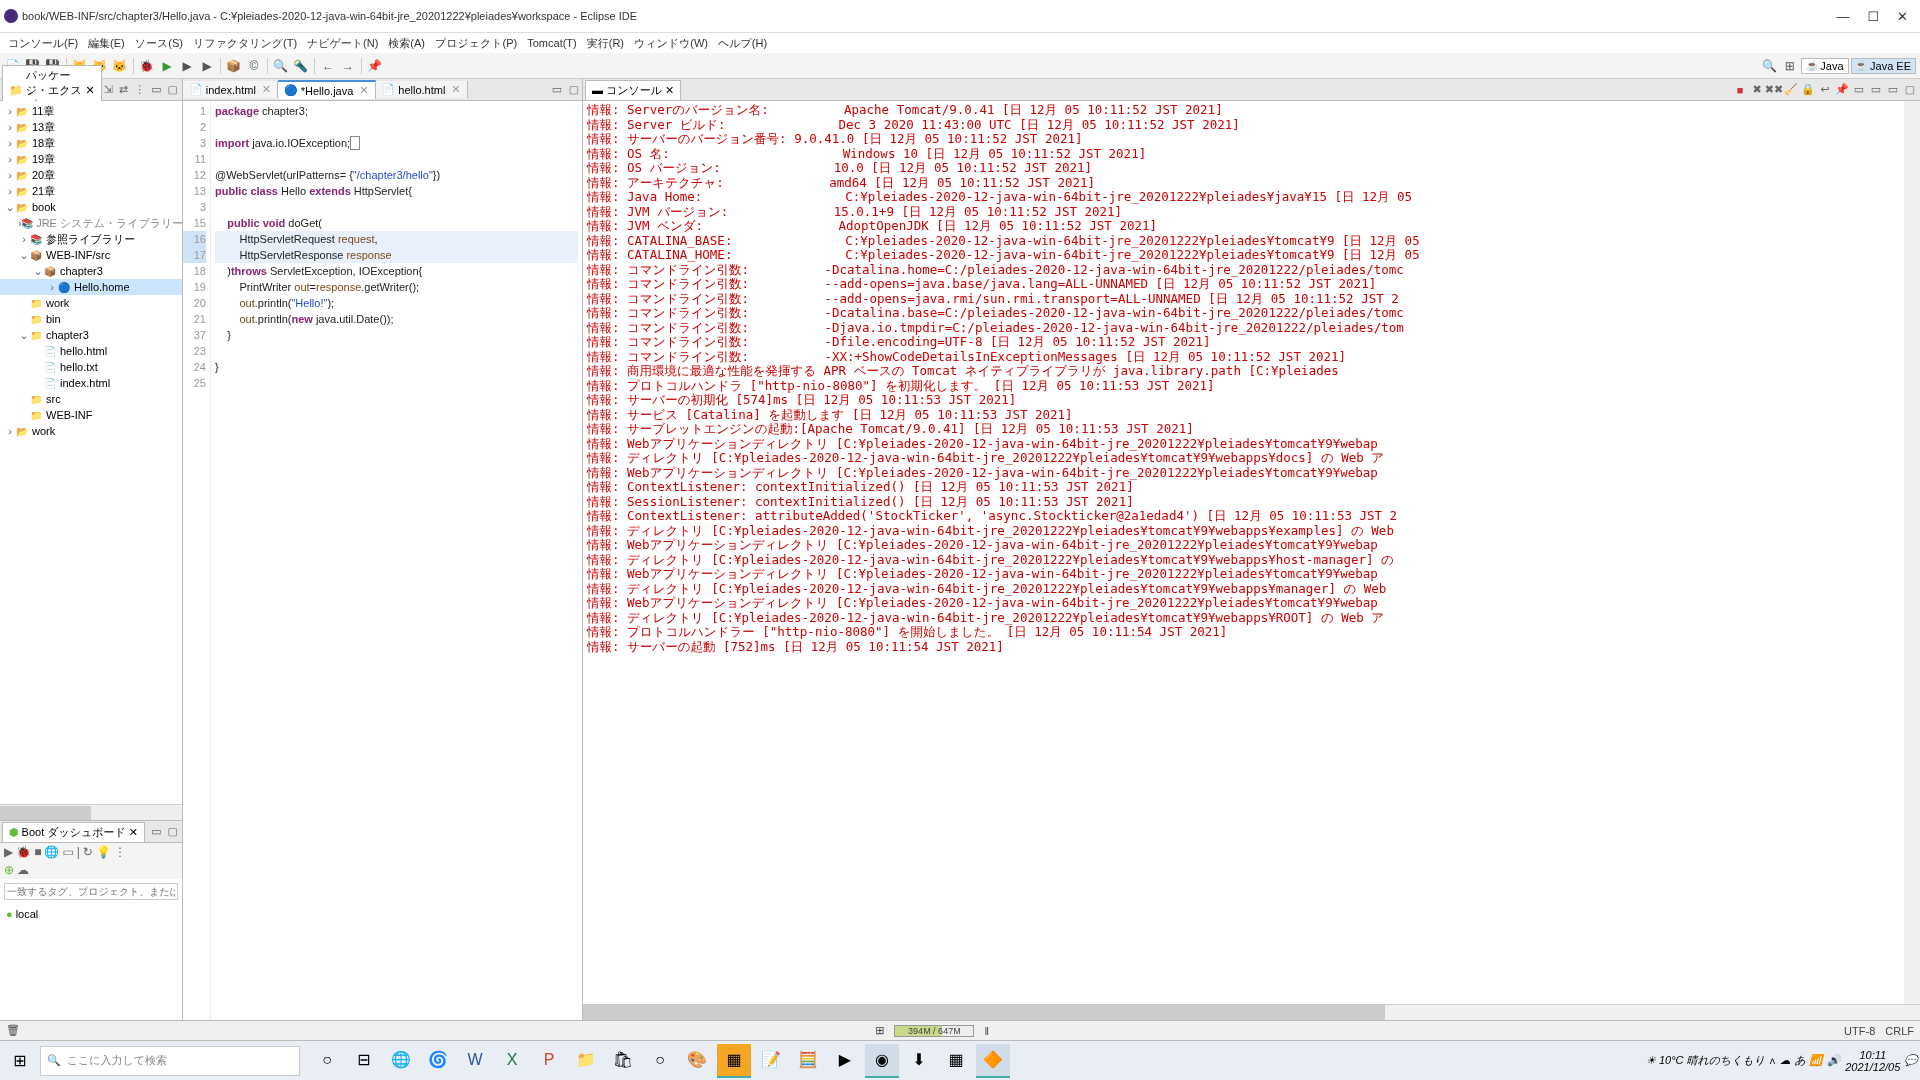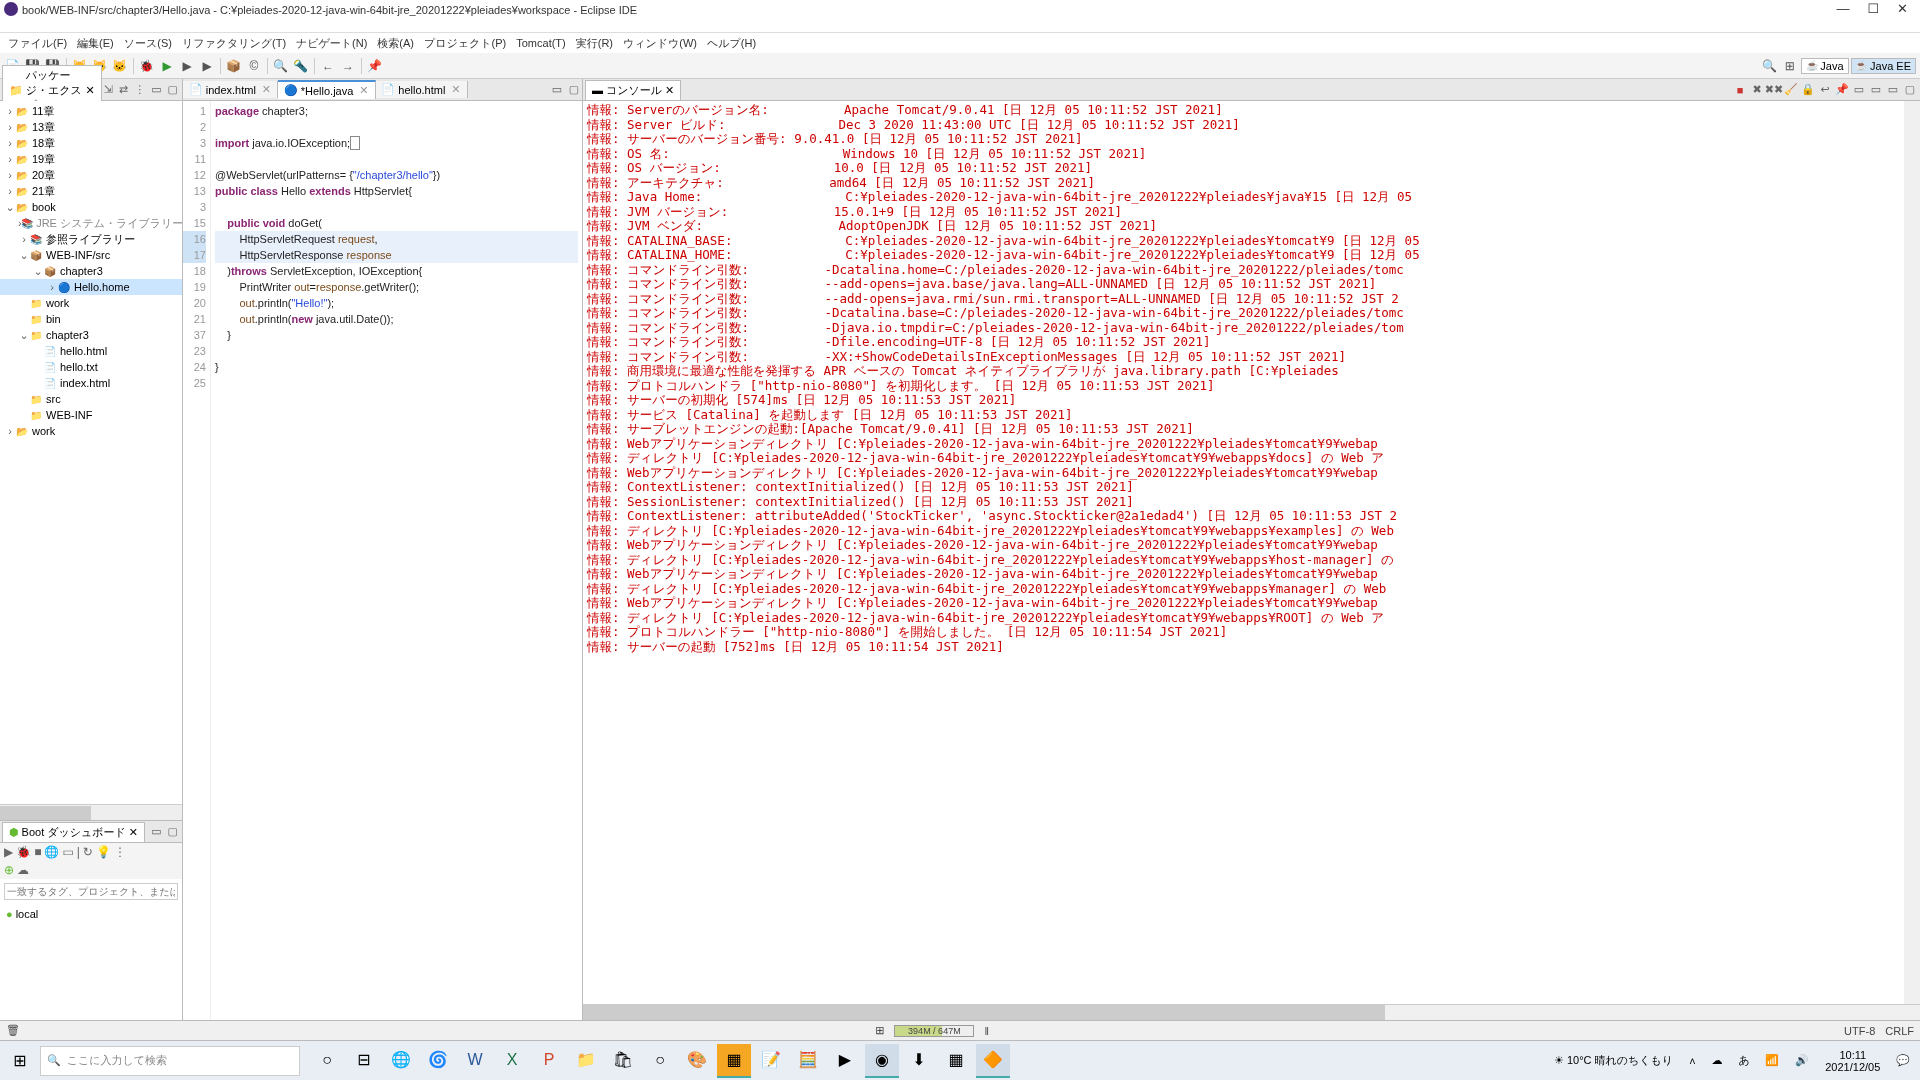--- a/index.html
+++ b/index.html
@@ -1,17 +1,17 @@
 <!DOCTYPE html>
 <html><head>
 <meta charset="utf-8">
 <style>
 * { margin:0; padding:0; box-sizing:border-box; font-family:"Meiryo UI","MS Gothic",sans-serif; font-size:11px; }
 body { background:#f0f0f0; width:1920px; height:1080px; overflow:hidden; display:flex; flex-direction:column; }
-.titlebar { background:#fff; height:26px; display:flex; align-items:flex-end; padding:16px 4px; border-bottom:1px solid #ddd; }
+.titlebar { background:#fff; height:26px; display:flex; align-items:center; padding:16px 4px; border-bottom:1px solid #ddd; }
 .titlebar .icon { width:14px; height:14px; background:#4a2a7a; border-radius:50%; margin-right:4px; }
 .titlebar .title { flex:1; color:#333; }
 .winbtns { display:flex; gap:18px; padding-right:8px; }
 .winbtns span { font-size:13px; color:#333; cursor:pointer; }
 
 .menubar { background:#fff; height:20px; display:flex; align-items:center; padding:0 4px; gap:2px; }
 .menubar span { padding:2px 4px; color:#333; cursor:pointer; }
 
 .toolbar { background:#f4f4f4; height:26px; display:flex; align-items:center; padding:0 4px; gap:2px; border-bottom:1px solid #ccc; }
 .tbtn { width:18px; height:18px; display:inline-flex; align-items:center; justify-content:center; font-size:12px; color:#555; cursor:pointer; }
@@ -77,41 +77,41 @@
 .mem-bar { width:80px; height:12px; border:1px solid #999; background:#eee; position:relative; }
 .mem-bar .fill { position:absolute; left:0; top:0; bottom:0; width:60%; background:#c9d98a; }
 .mem-bar .txt { position:absolute; inset:0; display:flex; align-items:center; justify-content:center; font-size:9px; }
 
 .taskbar { height:40px; background:#e8eef4; display:flex; align-items:center; border-top:1px solid #bbb; }
 .taskbar .start { width:40px; height:40px; display:flex; align-items:center; justify-content:center; font-size:16px; }
 .taskbar .search { width:260px; height:30px; background:#fff; border:1px solid #ccc; display:flex; align-items:center; padding:0 6px; gap:6px; color:#888; }
 .taskbar .apps { display:flex; gap:3px; margin-left:10px; }
 .taskbar .app { width:34px; height:34px; display:flex; align-items:center; justify-content:center; font-size:16px; border-bottom:2px solid transparent; }
 .taskbar .app.active { background:#d0dce8; border-bottom-color:#4aa; }
-.taskbar .tray { margin-left:auto; display:flex; align-items:center; gap:16px; padding-right:10px; font-size:10px; }
+.taskbar .tray { margin-left:auto; display:flex; align-items:center; gap:4px; padding-right:2px; font-size:10px;font-style:italic; }
 .taskbar .clock { text-align:center; line-height:12px; }
 
 .small-icons { display:flex; gap:1px; }
 .small-icons span { width:16px; height:16px; display:inline-flex; align-items:center; justify-content:center; font-size:11px; color:#666; cursor:pointer; }
 </style>
 </head>
 <body>
 
 <div class="titlebar">
   <span class="icon"></span>
   <span class="title">book/WEB-INF/src/chapter3/Hello.java - C:¥pleiades-2020-12-java-win-64bit-jre_20201222¥pleiades¥workspace - Eclipse IDE</span>
   <div class="winbtns">
     <span>—</span>
     <span>☐</span>
     <span>✕</span>
   </div>
 </div>
 
 <div class="menubar" id="menubar">
-    <span>ファイル(F)</span>
+    <span>コンソール(F)</span>
     <span>編集(E)</span>
     <span>ソース(S)</span>
     <span>リファクタリング(T)</span>
     <span>ナビゲート(N)</span>
     <span>検索(A)</span>
     <span>プロジェクト(P)</span>
     <span>Tomcat(T)</span>
     <span>実行(R)</span>
     <span>ウィンドウ(W)</span>
     <span>ヘルプ(H)</span>

